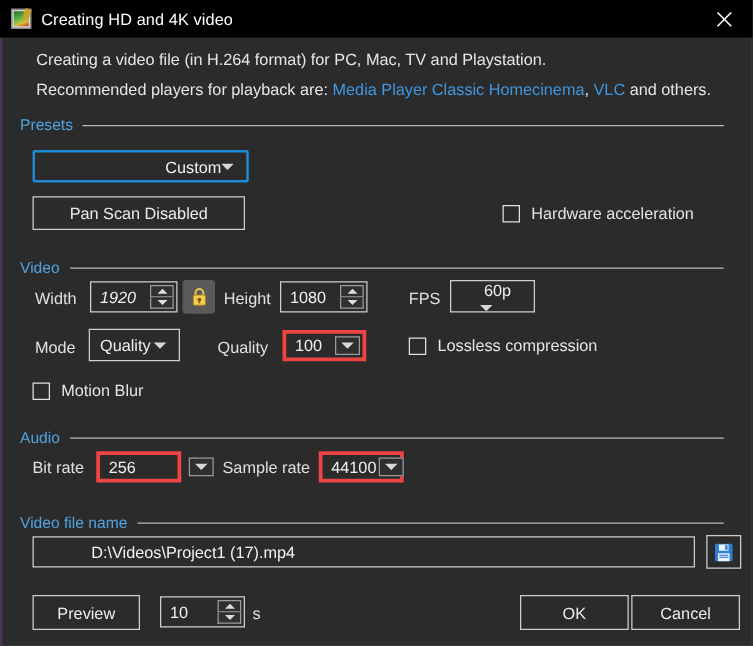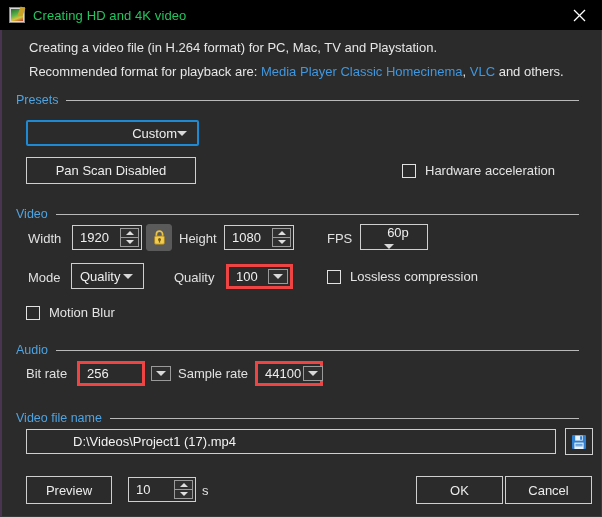--- a/index.html
+++ b/index.html
@@ -53,21 +53,21 @@
     background: linear-gradient(160deg, #2b6b2b 0%, #58b54a 45%, #d9c23a 72%, #c0392b 100%);
   }
   #title-icon .pin {
     position: absolute;
     right: 0px; top: -1px;
     width: 5px; height: 9px;
     background: #c9a227;
     transform: rotate(20deg);
   }
   #title-text {
-    color: #22c55e;
+    color: #ffffff;
     font-size: 13px;
     letter-spacing: 0.1px;
     white-space: nowrap;
   }
   #close-button {
     position: absolute;
     right: 0;
     top: 0;
     width: 46px;
     height: 30px;
@@ -344,21 +344,21 @@
         <line x1="12" y1="1" x2="1" y2="12" stroke="#ffffff" stroke-width="1.3"></line>
       </svg>
     </div>
   </div>
 
   <div id="content">
 
     <div class="desc-line" style="left:27px; top:10px;">Creating a video file (in H.264 format) for PC, Mac, TV and Playstation.</div>
 
     <div class="desc-line" style="left:27px; top:34px;">
-      <span>Recommended format for playback are: </span><a href="#">Media Player Classic Homecinema</a><span>, </span><a href="#">VLC</a><span> and others.</span>
+      <span>Recommended players for playback are: </span><a href="#">Media Player Classic Homecinema</a><span>, </span><a href="#">VLC</a><span> and others.</span>
     </div>
 
     <div class="group-head" style="top:63px;">
       <span class="gh-label">Presets</span>
       <span class="gh-line"></span>
     </div>
 
     <div id="presets-combo" style="left:24px; top:90px; width:173px; height:26px;">
       <span class="val">Custom</span>
       <span class="caret"></span>
@@ -370,21 +370,21 @@
       <span class="box"></span>
       <span class="txt">Hardware acceleration</span>
     </div>
 
     <div class="group-head" style="top:177px;">
       <span class="gh-label">Video</span>
       <span class="gh-line"></span>
     </div>
 
     <div class="lbl" style="left:26px; top:201px;">Width</div>
-    <div class="spin" style="left:70px; top:195px; width:70px; height:25px;">
+    <div class="spin" style="left:70px; top:195px; width:70px; height:25px;font-style:italic;">
       <span class="val">1920</span>
       <span class="arrows">
         <span class="ab">
             <i class="tri-up"></i>
           </span>
         <span class="ab">
             <i class="tri-dn"></i>
           </span>
       </span>
     </div>

